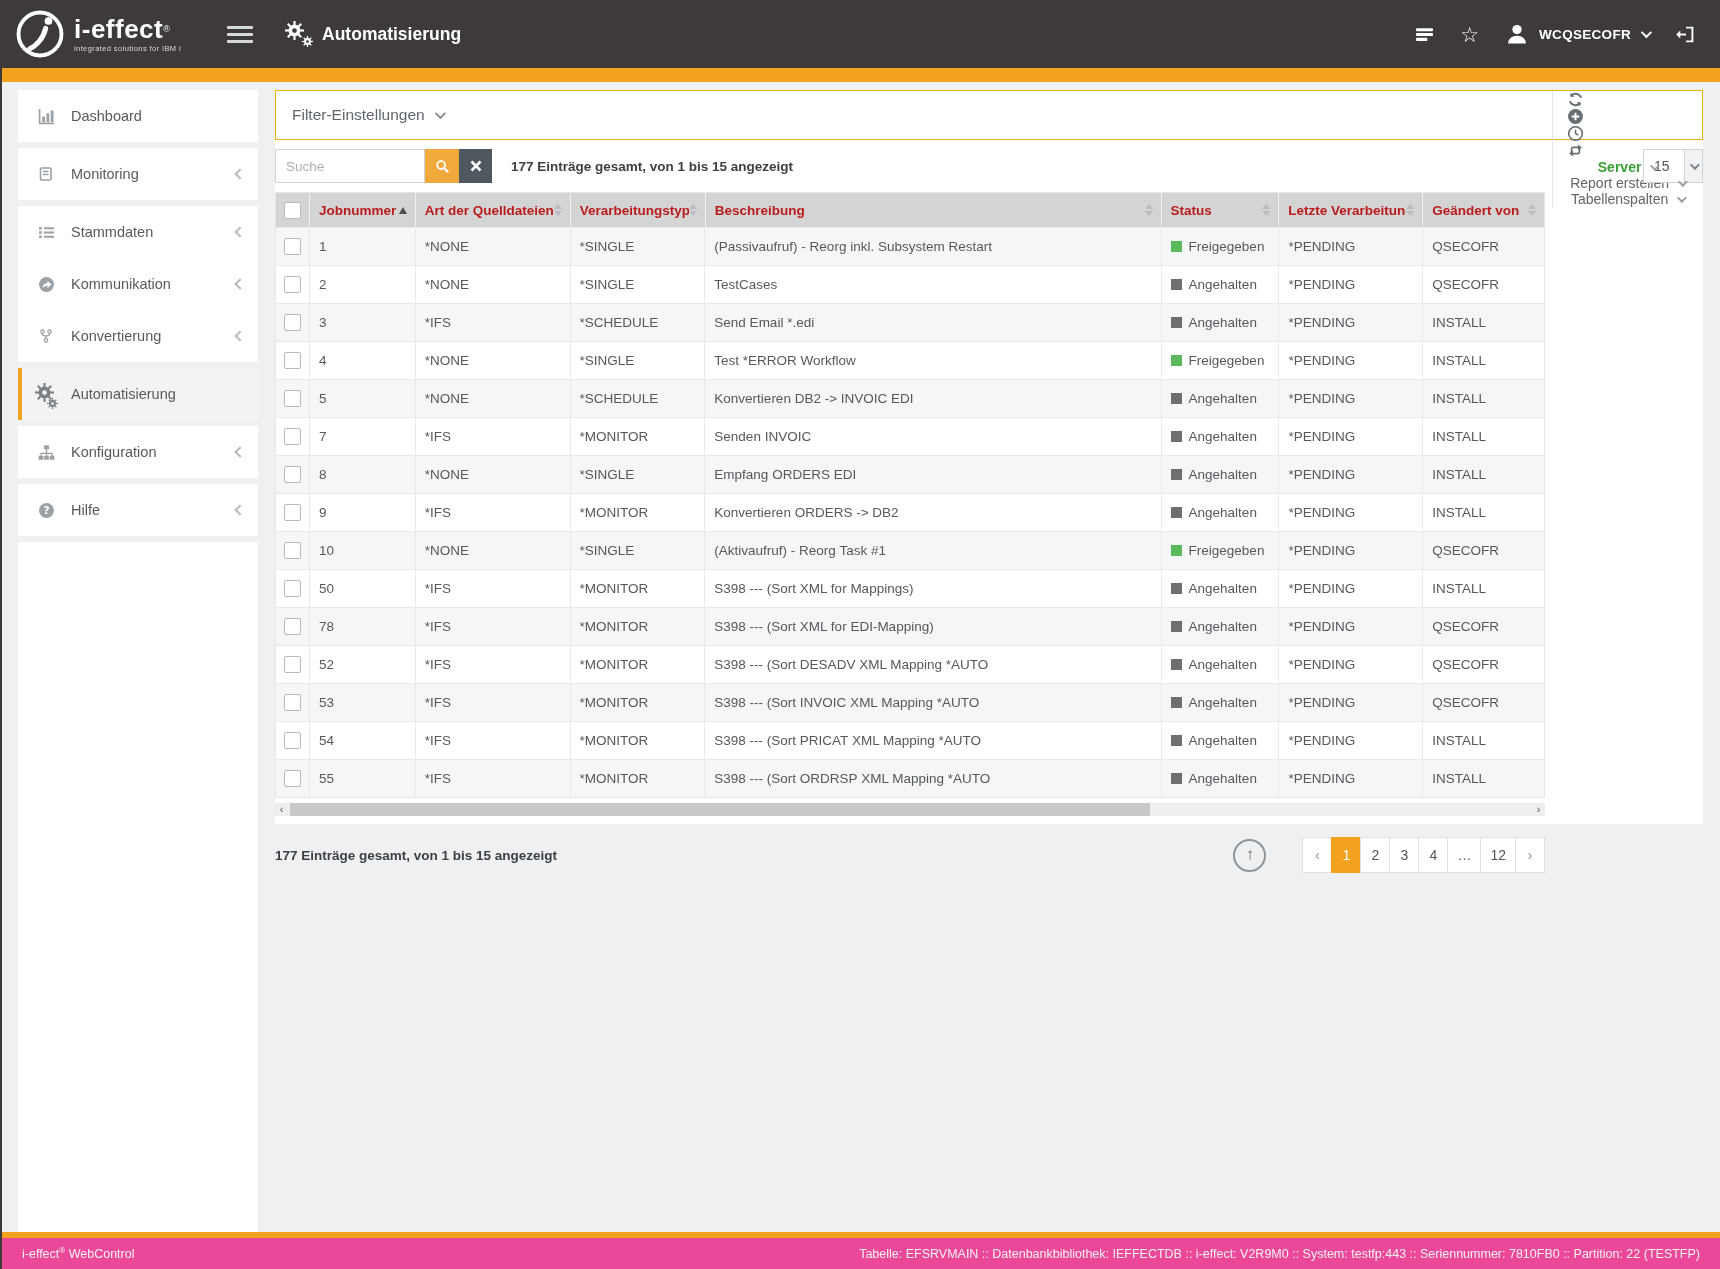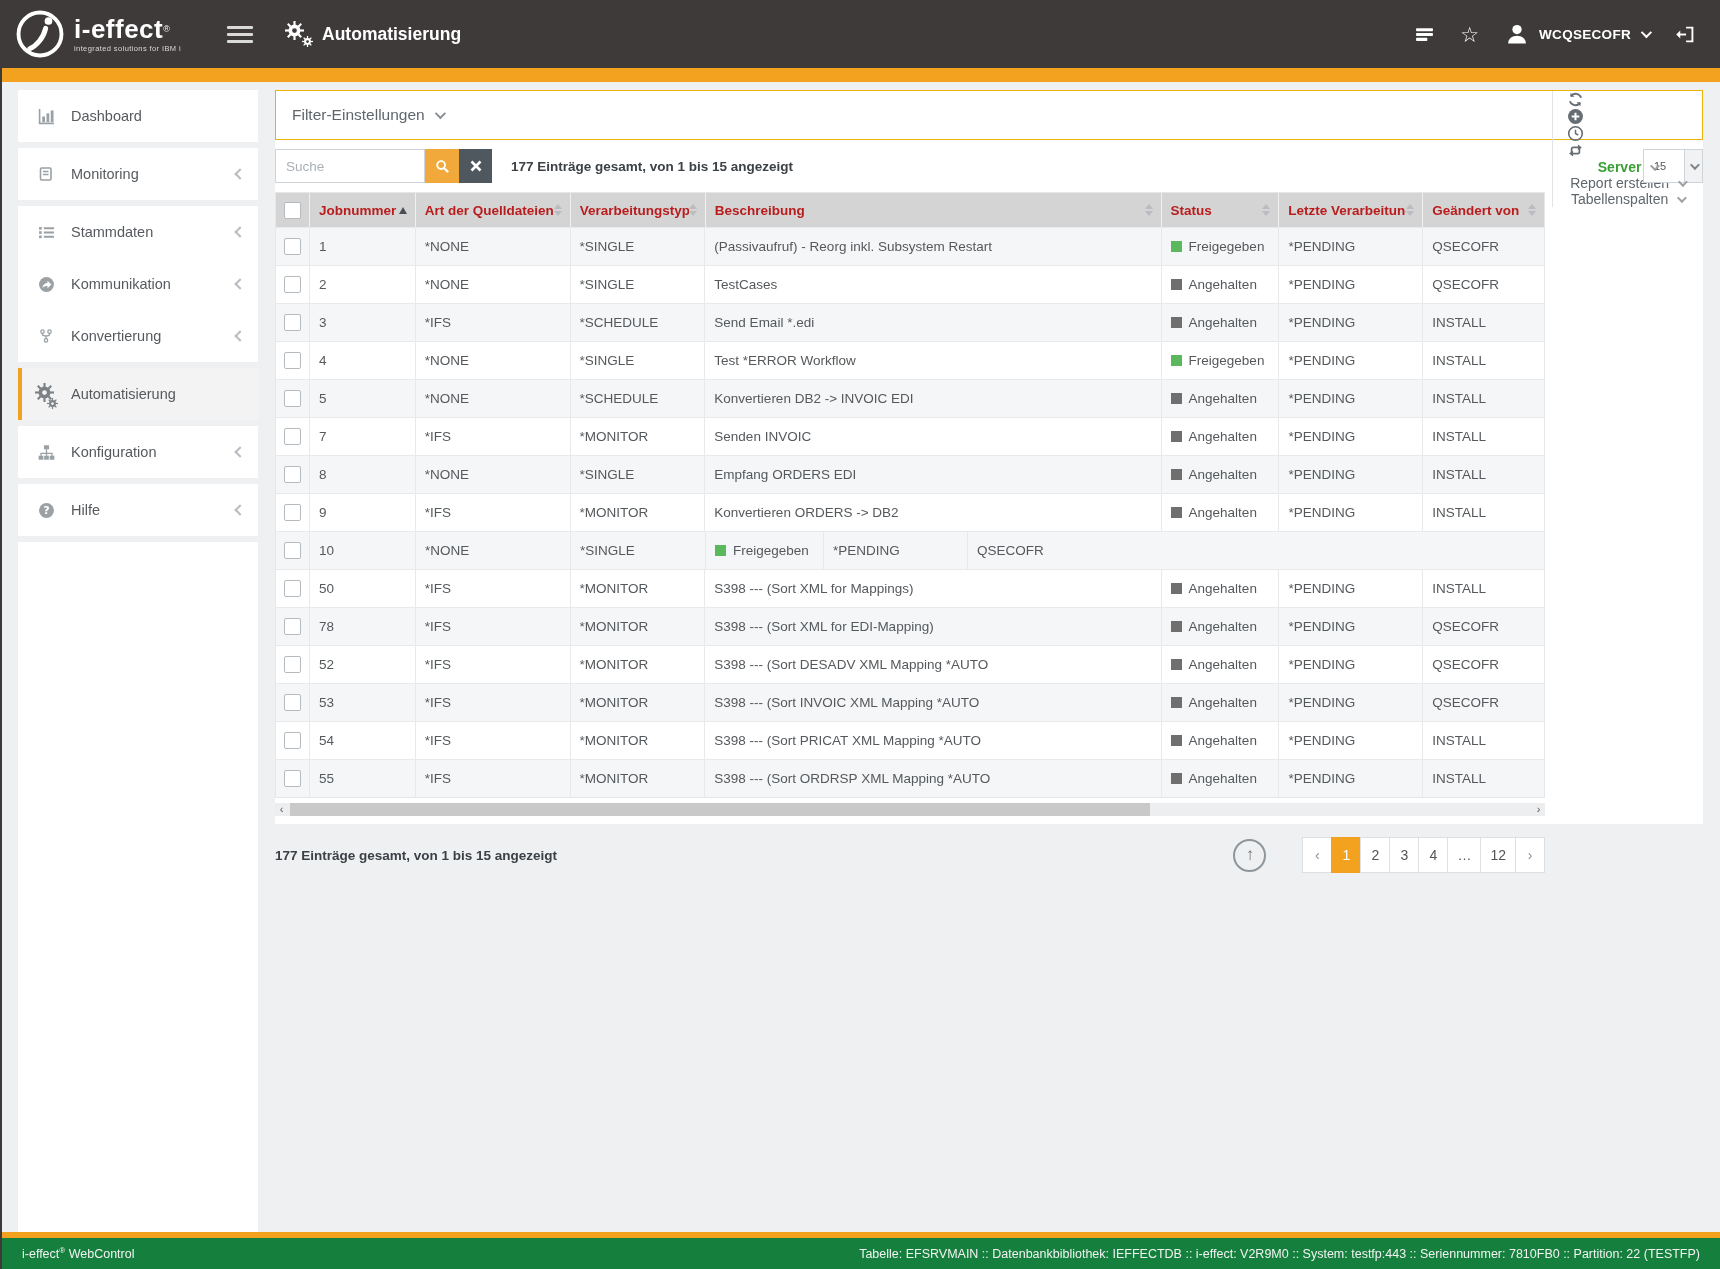--- a/index.html
+++ b/index.html
@@ -61,21 +61,21 @@
   .tseg.dd-seg .chev{color:#9aa0a5;width:5px;height:5px;}
   .dd-label.green{color:#3aa035;font-weight:bold;}
 
   .search-row{margin-top:9px;height:34px;display:flex;align-items:center;}
   .search-input{width:150px;height:34px;box-sizing:border-box;border:1px solid #cfd4d8;padding:0 10px;font-size:13.5px;color:#555;outline:none;font-family:inherit;}
   .search-input::placeholder{color:#aab0b5;}
   .btn-search{width:34px;height:34px;background:#f2a93c;border:none;display:flex;align-items:center;justify-content:center;cursor:pointer;}
   .btn-clear{width:33px;height:34px;background:#4f585e;border:none;display:flex;align-items:center;justify-content:center;cursor:pointer;}
   .summary-top{margin-left:19px;font-size:13.5px;font-weight:bold;color:#3c4146;}
   .pagesize{margin-left:auto;width:60px;height:34px;box-sizing:border-box;border:1px solid #cfd4d8;background:#fff;display:flex;align-items:center;cursor:pointer;}
-  .pagesize .ps-val{flex:1;padding-left:10px;font-size:11px;color:#555;}
+  .pagesize .ps-val{flex:1;padding-left:10px;font-size:14px;color:#555;}
   .pagesize .ps-caret{width:17px;align-self:stretch;border-left:1px solid #cfd4d8;background:#f1f2f3;display:flex;align-items:center;justify-content:center;color:#7d848a;}
   .pagesize .ps-caret .chev{width:5px;height:5px;}
 
   
   .tablewrap{margin-top:9px;width:1270px;border:1px solid #e4e6e8;box-sizing:border-box;}
   .t-head{display:flex;height:34px;background:#d4d4d4;}
   .t-hcell{display:flex;align-items:center;box-sizing:border-box;border-right:1px solid rgba(255,255,255,.65);
     font-size:13.5px;font-weight:bold;color:#b91c1c;padding:0 8px 0 9px;cursor:pointer;}
   .t-hcell .hlabel{flex:1;white-space:nowrap;overflow:hidden;}
   .t-hcell:last-child{border-right:none;}
@@ -104,21 +104,21 @@
   .upcircle{margin-left:auto;width:33px;height:33px;border:2px solid #8f969b;border-radius:50%;display:flex;align-items:center;justify-content:center;color:#6d747a;font-size:17px;cursor:pointer;box-sizing:border-box;}
   .pager{display:flex;margin-left:36px;}
   .pg-btn{min-width:30px;height:36px;box-sizing:border-box;border:1px solid #dde0e3;background:#fff;color:#555;
     display:flex;align-items:center;justify-content:center;font-size:14px;padding:0 9px;margin-left:-1px;cursor:pointer;}
   .pg-btn:first-child{margin-left:0;}
   .pg-btn.active{background:#f2a21f;border-color:#f2a21f;color:#fff;}
   .pg-btn.nav{color:#8a9095;}
 
   
   .footer-orange{height:6px;background:#f2a21f;}
-  .bottom-footer{height:31px;background:#15803d;display:flex;align-items:center;color:#f2f2f2;font-size:12.5px;}
+  .bottom-footer{height:31px;background:#ec4899;display:flex;align-items:center;color:#f2f2f2;font-size:12.5px;}
   .f-brand{padding-left:22px;}
   .f-brand sup{font-size:8px;}
   .f-status{margin-left:auto;padding-right:20px;white-space:nowrap;}
 
   
   .gdbl{position:relative;display:inline-block;width:27px;height:22px;line-height:0;}
   .gdbl>svg{position:absolute;left:0;top:0;}
   .gsm{position:absolute;right:-1px;bottom:-4px;line-height:0;}
 </style>
 </head>
@@ -578,20 +578,21 @@
               <div class="t-cell" style="width: 144px;">*PENDING</div>
               <div class="t-cell" style="width: 121px;">INSTALL</div>
             </div>
             <div class="t-row">
               <div class="t-cell cb-cell" style="width: 34px;">
                 <span class="cb"></span>
               </div>
               <div class="t-cell" style="width: 106px;">10</div>
               <div class="t-cell" style="width: 155px;">*NONE</div>
               <div class="t-cell" style="width: 135px;">*SINGLE</div>
+              <div class="t-cell" style="width: 457px;">(Aktivaufruf) - Reorg Task #1</div>
               <div class="t-cell" style="width: 118px;">
                 <span class="status-sq" style="background: rgb(92, 184, 92);"></span>
                 <span>Freigegeben</span>
               </div>
               <div class="t-cell" style="width: 144px;">*PENDING</div>
               <div class="t-cell" style="width: 121px;">QSECOFR</div>
             </div>
             <div class="t-row">
               <div class="t-cell cb-cell" style="width: 34px;">
                 <span class="cb"></span>

